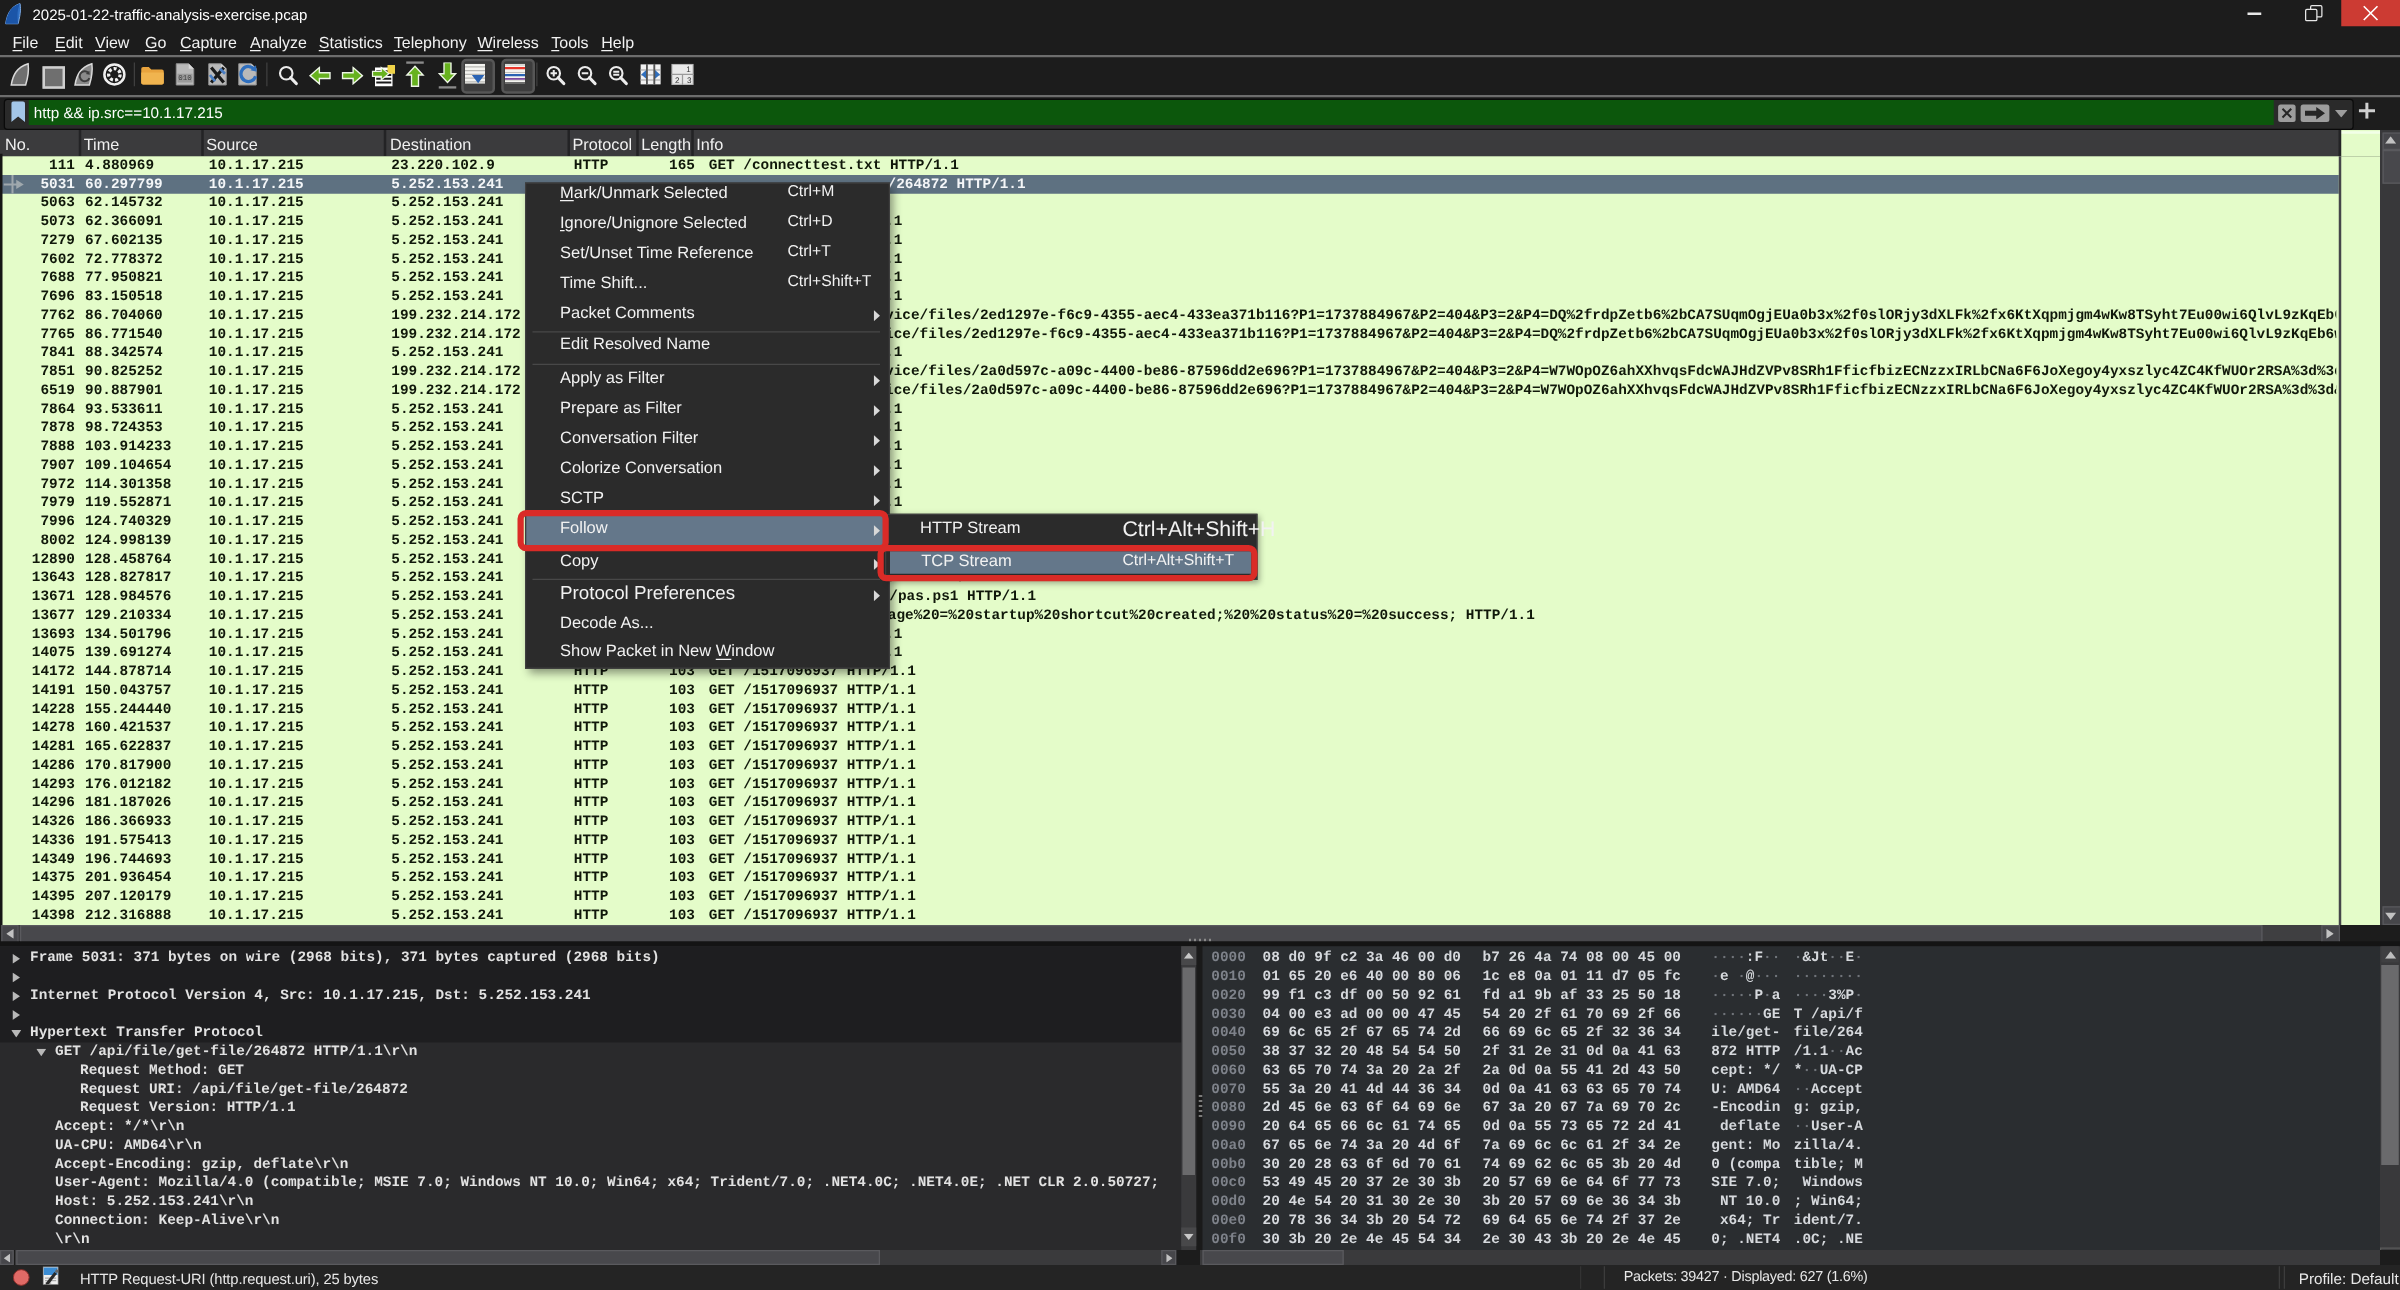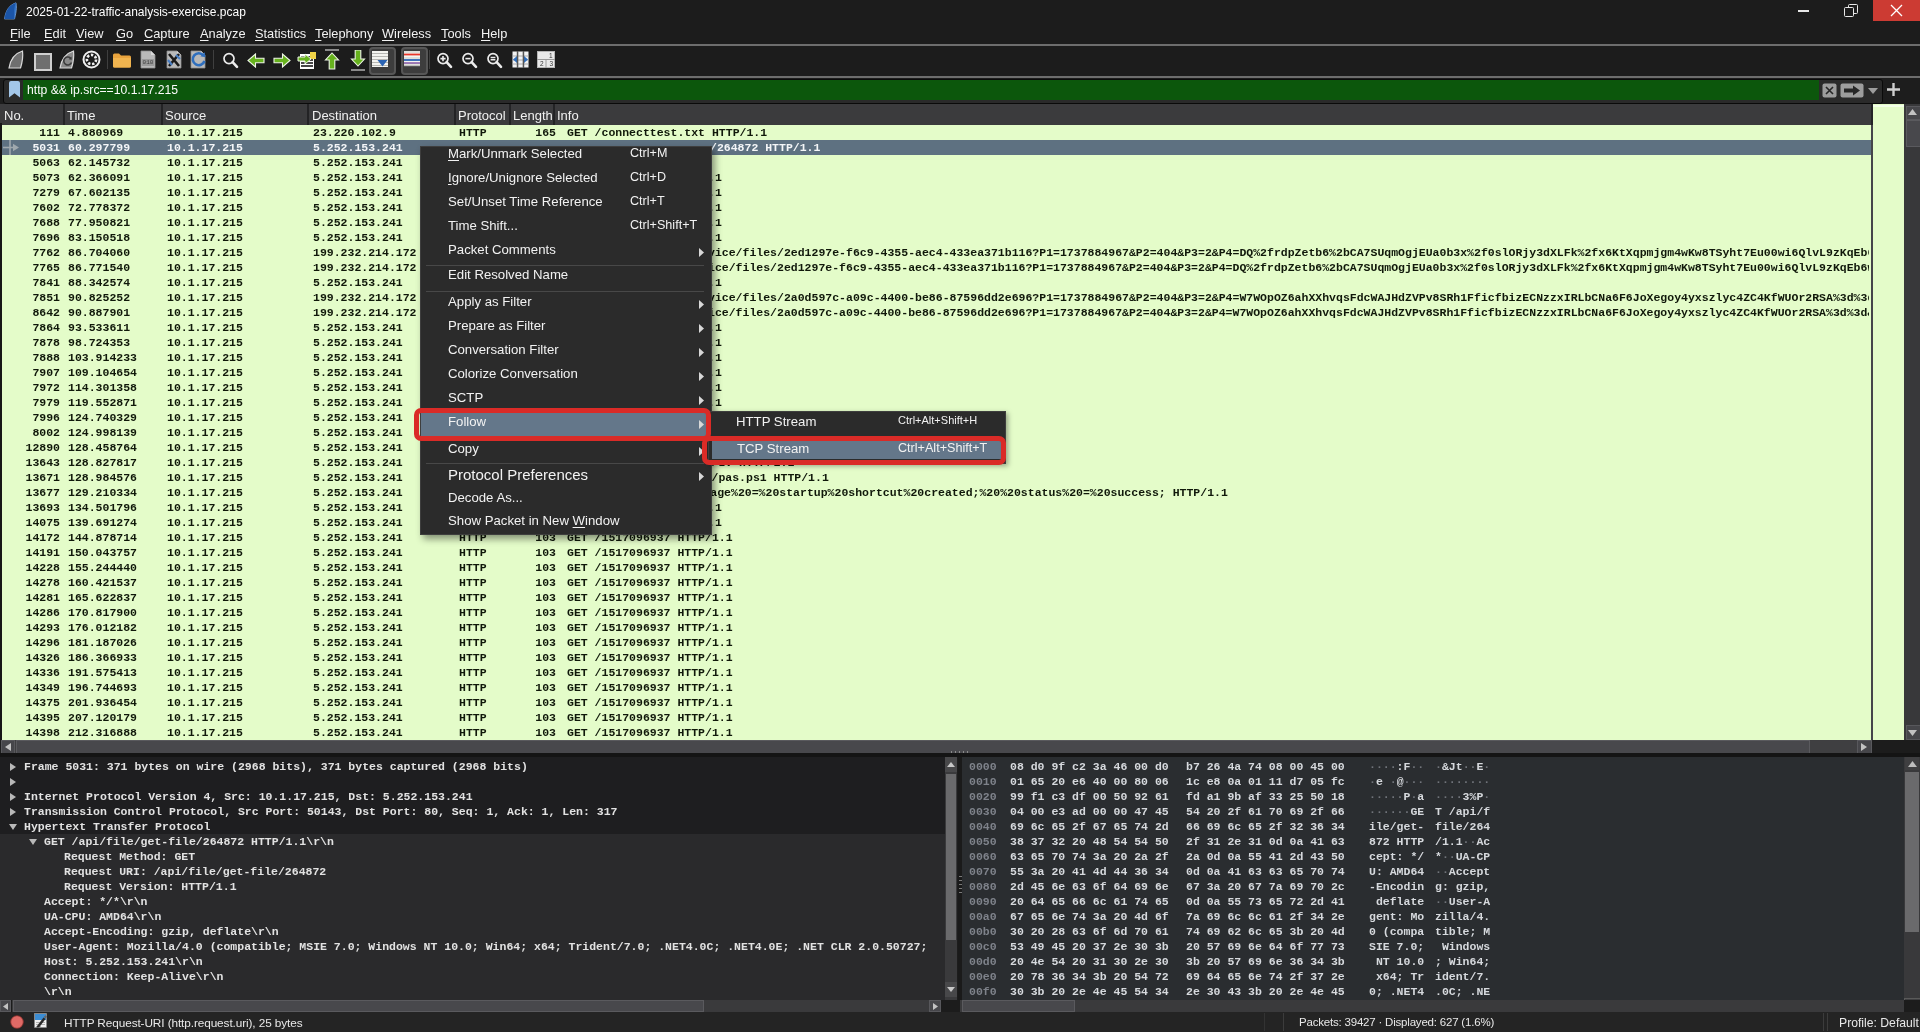--- a/index.html
+++ b/index.html
@@ -265,21 +265,21 @@
 <div class="row mono" style="left:0;top:275px;width:60px;text-align:right;color:#10180a;">7841</div>
 <div class="row mono" style="left:68px;top:275px;color:#10180a;">88.342574</div>
 <div class="row mono" style="left:167px;top:275px;color:#10180a;">10.1.17.215</div>
 <div class="row mono" style="left:313px;top:275px;color:#10180a;">5.252.153.241</div>
 <div class="row mono" style="left:708px;top:275px;width:1161px;overflow:hidden;color:#10180a;">.1</div>
 <div class="row mono" style="left:0;top:290px;width:60px;text-align:right;color:#10180a;">7851</div>
 <div class="row mono" style="left:68px;top:290px;color:#10180a;">90.825252</div>
 <div class="row mono" style="left:167px;top:290px;color:#10180a;">10.1.17.215</div>
 <div class="row mono" style="left:313px;top:290px;color:#10180a;">199.232.214.172</div>
 <div class="row mono" style="left:708px;top:290px;width:1161px;overflow:hidden;color:#10180a;">vice/files/2a0d597c-a09c-4400-be86-87596dd2e696?P1=1737884967&amp;P2=404&amp;P3=2&amp;P4=W7WOpOZ6ahXXhvqsFdcWAJHdZVPv8SRh1FficfbizECNzzxIRLbCNa6F6JoXegoy4yxszlyc4ZC4KfWUOr2RSA%3d%3d&amp;P5=QnJ</div>
-<div class="row mono" style="left:0;top:305px;width:60px;text-align:right;color:#10180a;">8642</div>
+<div class="row mono" style="left:0;top:305px;width:60px;text-align:right;color:#10180a;">6519</div>
 <div class="row mono" style="left:68px;top:305px;color:#10180a;">90.887901</div>
 <div class="row mono" style="left:167px;top:305px;color:#10180a;">10.1.17.215</div>
 <div class="row mono" style="left:313px;top:305px;color:#10180a;">199.232.214.172</div>
 <div class="row mono" style="left:708px;top:305px;width:1161px;overflow:hidden;color:#10180a;">ice/files/2a0d597c-a09c-4400-be86-87596dd2e696?P1=1737884967&amp;P2=404&amp;P3=2&amp;P4=W7WOpOZ6ahXXhvqsFdcWAJHdZVPv8SRh1FficfbizECNzzxIRLbCNa6F6JoXegoy4yxszlyc4ZC4KfWUOr2RSA%3d%3d&amp;P5=QnJd</div>
 <div class="row mono" style="left:0;top:320px;width:60px;text-align:right;color:#10180a;">7864</div>
 <div class="row mono" style="left:68px;top:320px;color:#10180a;">93.533611</div>
 <div class="row mono" style="left:167px;top:320px;color:#10180a;">10.1.17.215</div>
 <div class="row mono" style="left:313px;top:320px;color:#10180a;">5.252.153.241</div>
 <div class="row mono" style="left:708px;top:320px;width:1161px;overflow:hidden;color:#10180a;">.1</div>
 <div class="row mono" style="left:0;top:335px;width:60px;text-align:right;color:#10180a;">7878</div>
@@ -484,21 +484,20 @@
 <svg class="abs" style="left:10px;top:777.5px" width="6" height="8" viewBox="0 0 6 8">
       <path d="M0 0 L0 8 L6 4 Z" fill="#b8b8b8"></path>
     </svg>
 <svg class="abs" style="left:10px;top:792.5px" width="6" height="8" viewBox="0 0 6 8">
       <path d="M0 0 L0 8 L6 4 Z" fill="#b8b8b8"></path>
     </svg>
 <div class="row mono" style="left:24px;top:789px;color:#e2e2e2;">Internet Protocol Version 4, Src: 10.1.17.215, Dst: 5.252.153.241</div>
 <svg class="abs" style="left:10px;top:807.5px" width="6" height="8" viewBox="0 0 6 8">
       <path d="M0 0 L0 8 L6 4 Z" fill="#b8b8b8"></path>
     </svg>
-<div class="row mono" style="left:24px;top:804px;color:#e2e2e2;">Transmission Control Protocol, Src Port: 50143, Dst Port: 80, Seq: 1, Ack: 1, Len: 317</div>
 <svg class="abs" style="left:9px;top:824px" width="8" height="6" viewBox="0 0 8 6">
       <path d="M0 0 L8 0 L4 6 Z" fill="#b8b8b8"></path>
     </svg>
 <div class="row mono" style="left:24px;top:819px;color:#e2e2e2;">Hypertext Transfer Protocol</div>
 <svg class="abs" style="left:29px;top:839px" width="8" height="6" viewBox="0 0 8 6">
       <path d="M0 0 L8 0 L4 6 Z" fill="#b8b8b8"></path>
     </svg>
 <div class="row mono" style="left:44px;top:834px;color:#e2e2e2;">GET /api/file/get-file/264872 HTTP/1.1\r\n</div>
 <div class="row mono" style="left:64px;top:849px;color:#e2e2e2;">Request Method: GET</div>
 <div class="row mono" style="left:64px;top:864px;color:#e2e2e2;">Request URI: /api/file/get-file/264872</div>
@@ -696,18 +695,18 @@
 <svg class="abs" style="left:699px;top:471.5px;z-index:52" width="5" height="9" viewBox="0 0 5 9">
       <path d="M0 0 L5 4.5 L0 9 Z" fill="#d8d8d8"></path>
     </svg>
 <div class="abs ui" style="left:448px;top:490px;font-size:13.2px;color:#f2f2f2;z-index:52;white-space:pre;">Decode As...</div>
 <div class="abs ui" style="left:448px;top:513px;font-size:13.2px;color:#f2f2f2;z-index:52;white-space:pre;">Show Packet in New <u>W</u>indow</div>
 <div class="abs" style="left:426px;top:264.5px;width:278px;height:1px;background:#484848;z-index:52;"></div>
 <div class="abs" style="left:426px;top:290.5px;width:278px;height:1px;background:#484848;z-index:52;"></div>
 <div class="abs" style="left:426px;top:462.5px;width:278px;height:1px;background:#484848;z-index:52;"></div>
 <div class="abs" style="left:708px;top:411px;width:296px;height:51px;background:#2b2b2b;border:1px solid #3e3e3e;box-shadow:2px 2px 5px rgba(0,0,0,0.35);z-index:53;"></div>
 <div class="abs ui" style="left:736px;top:414px;font-size:13.2px;color:#f2f2f2;z-index:54;">HTTP Stream</div>
-<div class="abs ui" style="left:898px;top:414px;font-size:11px;color:#f2f2f2;z-index:54;">Ctrl+Alt+Shift+H</div>
+<div class="abs ui" style="left:898px;top:414px;font-size:17px;color:#f2f2f2;z-index:54;">Ctrl+Alt+Shift+H</div>
 <div class="abs" style="left:712px;top:441px;width:289px;height:18px;background:#64778a;z-index:54;"></div>
 <div class="abs ui" style="left:737px;top:441px;font-size:13.2px;color:#f2f2f2;z-index:55;">TCP Stream</div>
 <div class="abs ui" style="left:898px;top:441px;font-size:12.6px;color:#f2f2f2;z-index:55;">Ctrl+Alt+Shift+T</div>
 <div class="abs" style="left:414px;top:408px;width:287px;height:23px;border:5px solid #da2b27;border-radius:7px;z-index:60;"></div>
 <div class="abs" style="left:702px;top:436px;width:294px;height:19px;border:5px solid #da2b27;border-radius:7px;z-index:60;"></div>
 </div>
 </body></html>

